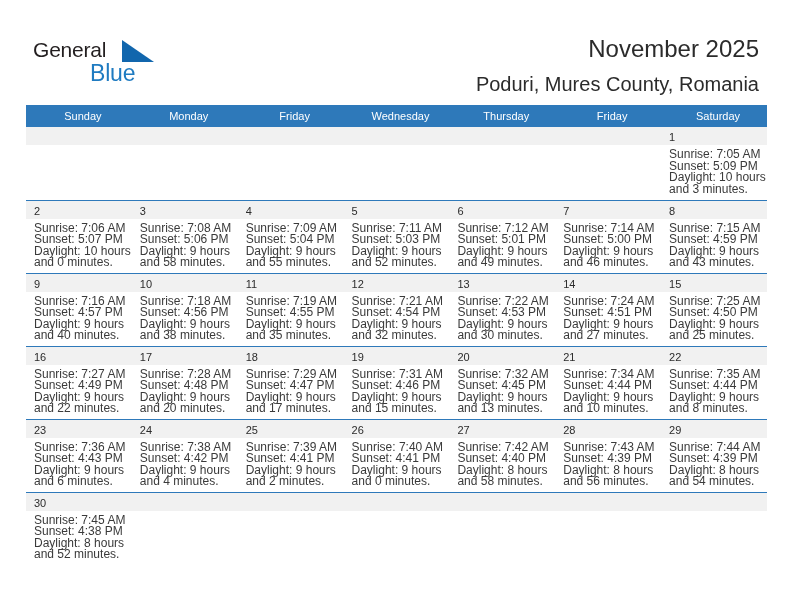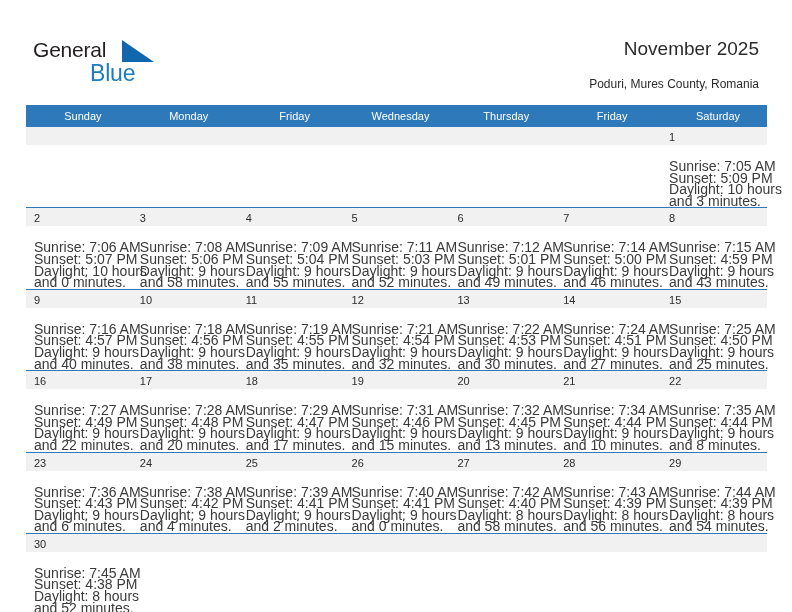--- a/index.html
+++ b/index.html
@@ -20,22 +20,22 @@
     font-size: 21px; color: #231f20; letter-spacing: -0.2px;
     font-family: "Liberation Sans", sans-serif;
   }
   .logo-flag { position: absolute; left: 89px; top: 2px; width: 32px; height: 22px; }
   .logo-blue {
     position: absolute; left: 57px; top: 22px;
     font-size: 23px; color: #1f7bc1; letter-spacing: -0.2px;
   }
 
   .title-block { position: absolute; right: 33px; top: 32px; text-align: right; }
-  .cal-title { font-size: 19px; color: #2b2b2b; font-weight: normal; line-height: 34px; }
-  .cal-subtitle { font-size: 12px; color: #2b2b2b; margin-top: 9px; line-height: 18px; }
+  .cal-title { font-size: 24px; color: #2b2b2b; font-weight: normal; line-height: 34px; }
+  .cal-subtitle { font-size: 20px; color: #2b2b2b; margin-top: 9px; line-height: 18px; }
 
   
   .calendar {
     position: absolute; left: 26px; top: 105px;
     width: 741px;
     border-collapse: collapse;
     table-layout: fixed;
   }
   .calendar th {
     background: #2e79ba;
@@ -58,22 +58,22 @@
 
   .daynum {
     background: #f1f1f1;
     font-size: 11px;
     color: #2b2b2b;
     padding: 4px 0 3px 8px;
     height: 18px;
     line-height: 12px;
   }
   .cell-body {
-    padding: 16px 6px 0 8px;
-    font-size: 14px;
+    padding: 4px 6px 0 8px;
+    font-size: 12px;
     color: #3a3a3a;
     line-height: 11.6px;
   }
   .cell-body div { white-space: nowrap; }
   td.blank .cell-body { visibility: hidden; }
 </style>
 </head>
 <body>
 
 <div class="page">

